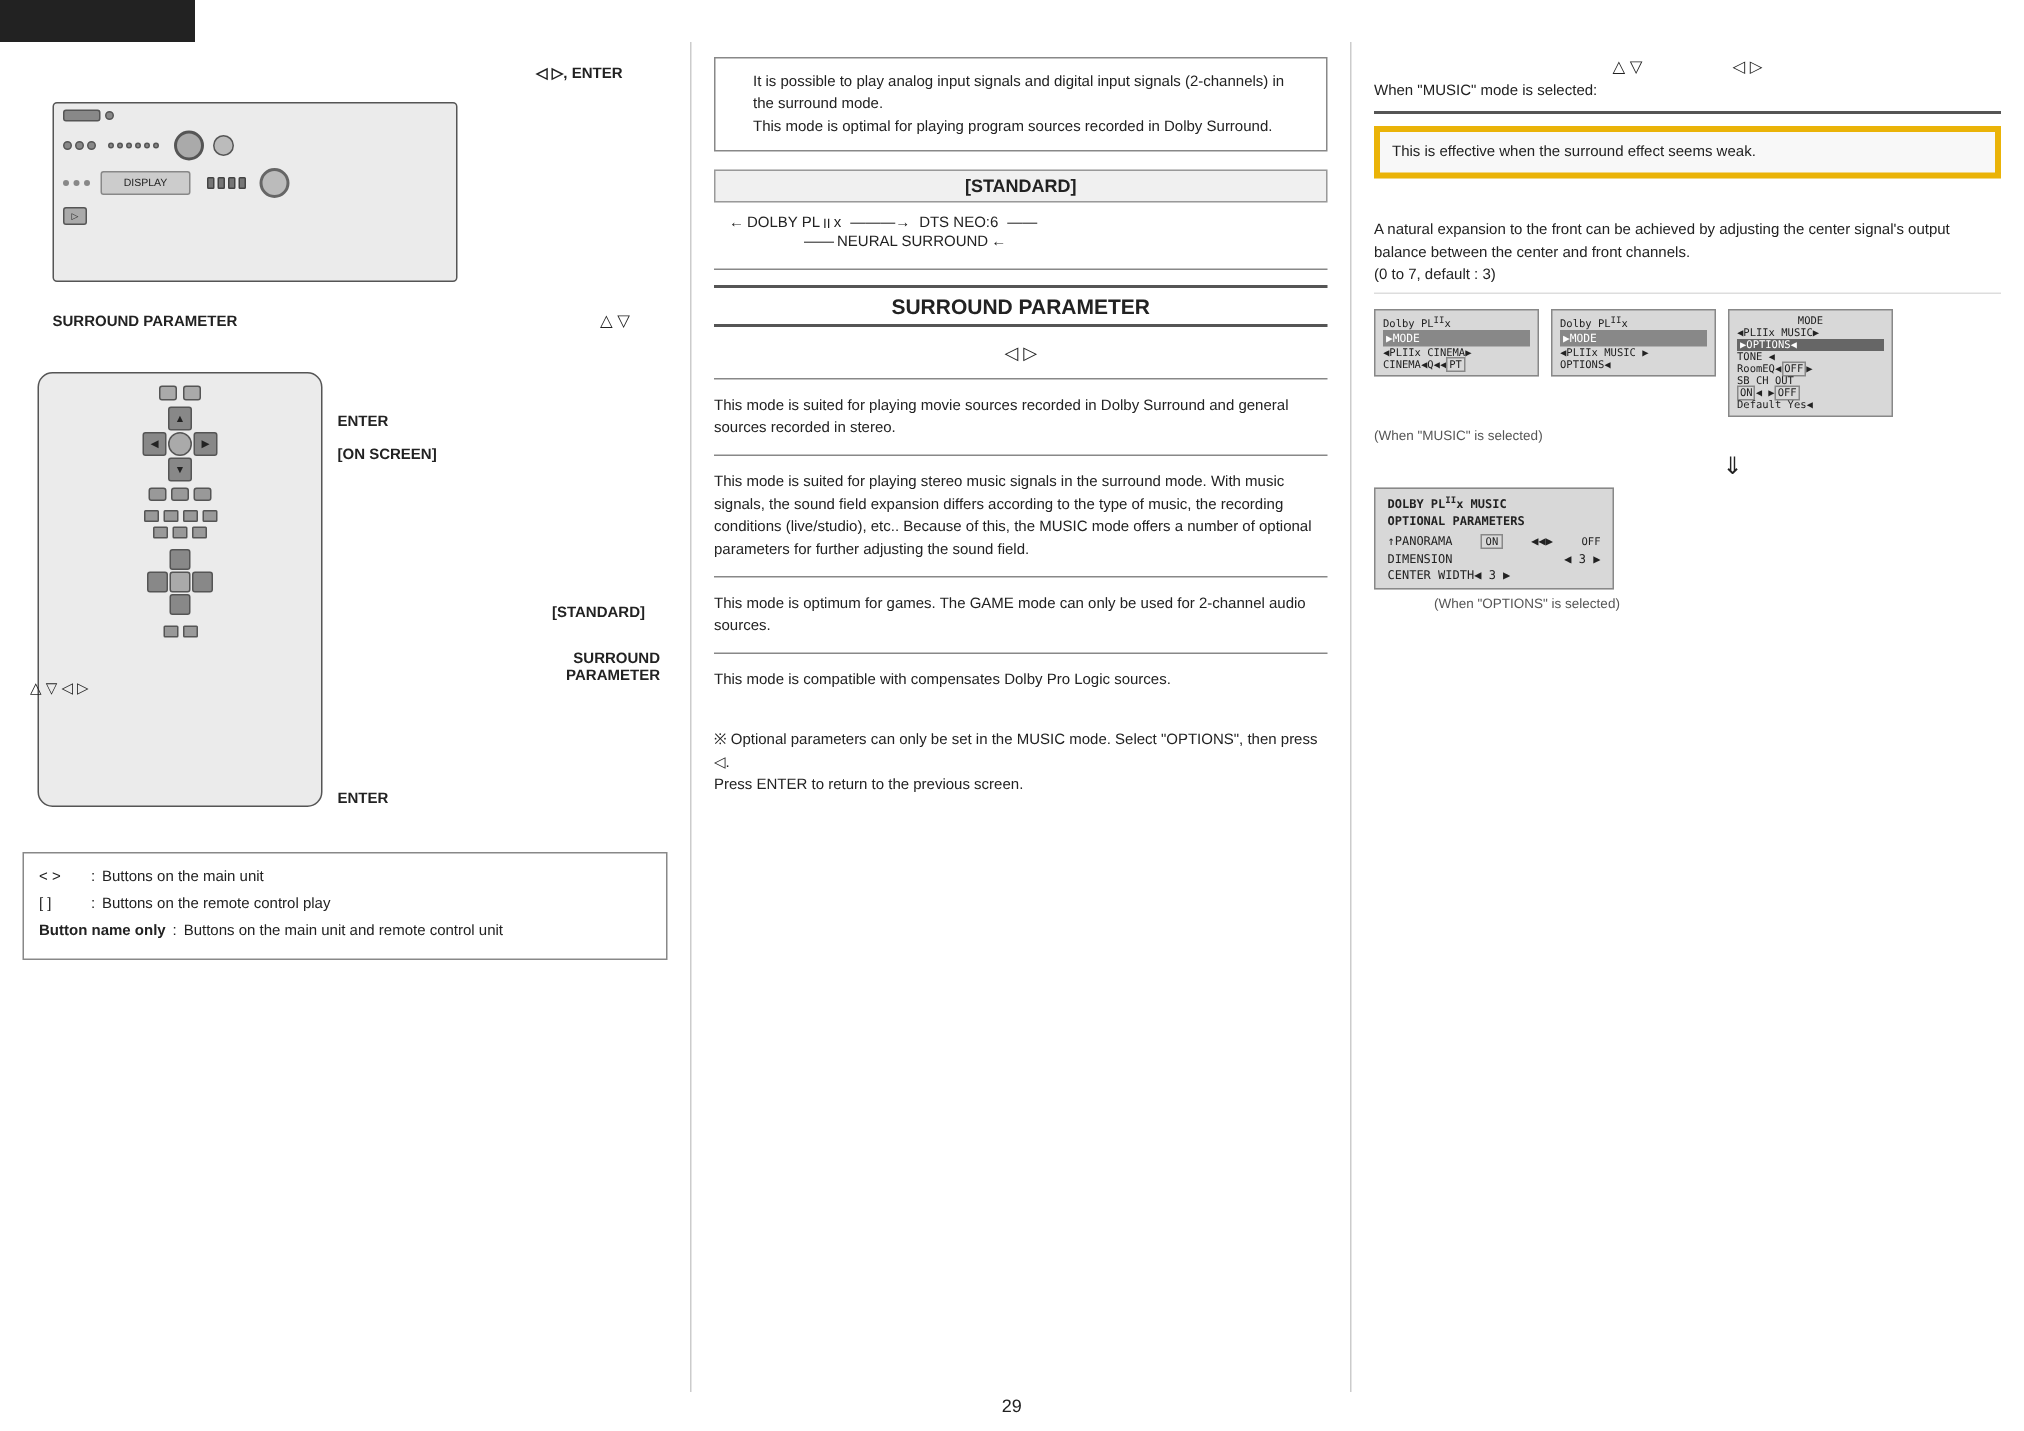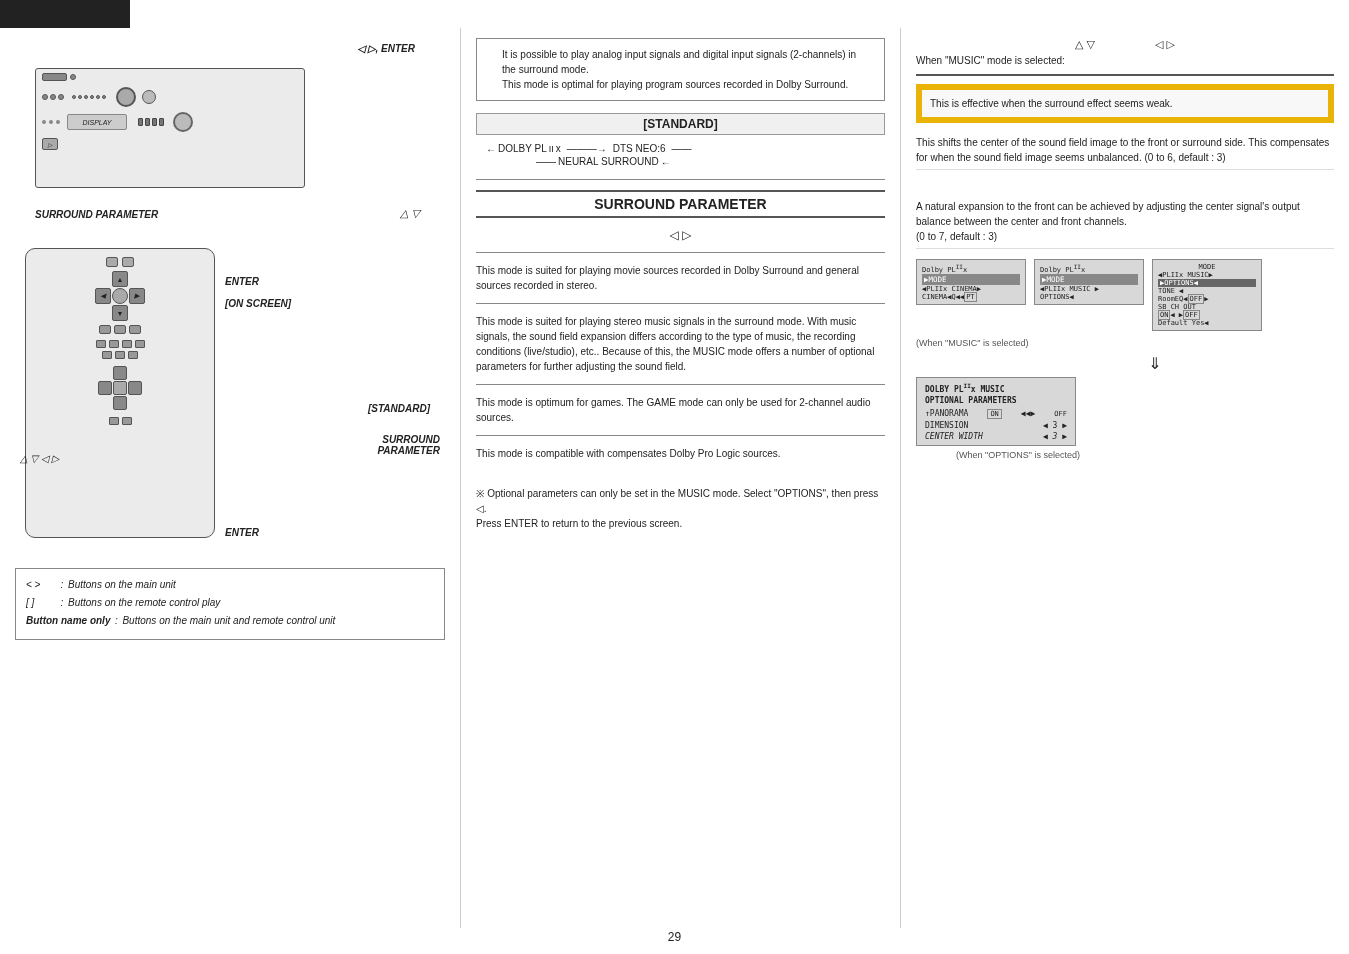--- a/index.html
+++ b/index.html
@@ -40,21 +40,20 @@
       height: 900px;
       display: flex;
     }
 
     
     .col-left {
       width: 460px;
       padding: 10px 15px;
       position: relative;
       flex-shrink: 0;
-      font-style: italic;
     }
 
     
     .col-mid {
       width: 440px;
       padding: 10px 15px;
       border-left: 1px solid #ccc;
       flex-shrink: 0;
     }
 
@@ -200,21 +199,21 @@
       margin-bottom: 8px;
     }
 
     .right-divider {
       border: none;
       border-top: 2px solid #555;
       margin: 4px 0 8px 0;
     }
 
     .right-note-box {
-      border: 6px solid #eab308;
+      border: 4px solid #eab308;
       padding: 6px 8px;
       margin-bottom: 8px;
       font-size: 10px;
       line-height: 1.5;
       background: #f8f8f8;
     }
 
     .right-text-block {
       font-size: 10px;
       line-height: 1.5;
@@ -482,23 +481,20 @@
       <div class="right-subtitle">
         <span>When "MUSIC" mode is selected:</span>
       </div>
 
       <hr class="right-divider">
 
       <div class="right-note-box">
         <span>This is effective when the surround effect seems weak.</span>
       </div>
 
-      <div class="right-text-block">
-        <span>This shifts the center of the sound field image to the front or surround side. This compensates for when the sound field image seems unbalanced. (0 to 6, default : 3)</span>
-      </div>
 
       <div class="right-text-block" style="white-space:pre-line;">
         <span>A natural expansion to the front can be achieved by adjusting the center signal's output balance between the center and front channels.
 (0 to 7, default : 3)</span>
       </div>
 
 
       <div style="display:flex; gap:8px; margin-bottom:4px;">
 
         <div style="display:flex; flex-direction:column; align-items:center;">
@@ -550,21 +546,21 @@
           <div style="display:flex; justify-content:space-between; align-items:center; margin-bottom:2px;">
             <span>↑PANORAMA</span>
             <span style="border:1px solid #888;padding:0 2px;font-size:7px;">ON</span>
               <span>◀◀▶</span>
               <span style="font-size:7px;">OFF</span>
           </div>
           <div style="display:flex; justify-content:space-between; margin-bottom:2px;">
             <span>DIMENSION</span>
             <span>◀ 3 ▶</span>
           </div>
-          <div style="display:flex; justify-content:space-between;font-style:italic;">
+          <div style="display:flex; ">
             <span>CENTER WIDTH</span>
             <span>◀ 3 ▶</span>
           </div>
         </div>
       </div>
 
       <div style="font-size:9px; color:#555; margin-top:4px; margin-left:40px;">
         <span>(When "OPTIONS" is selected)</span>
       </div>
 

